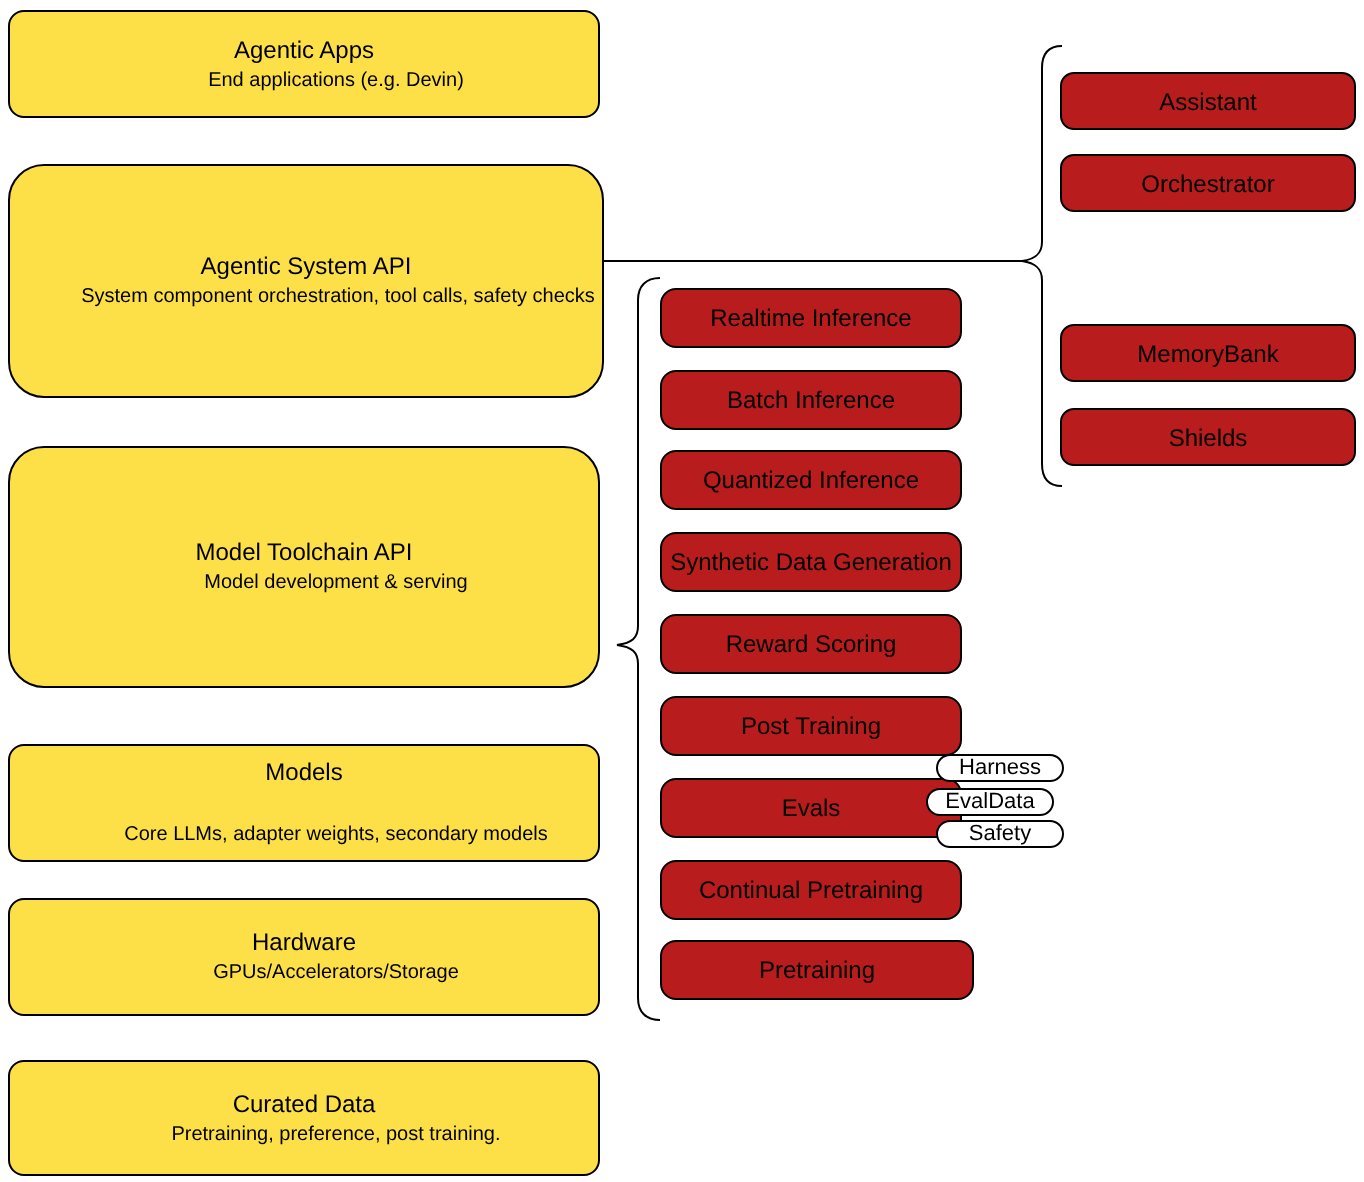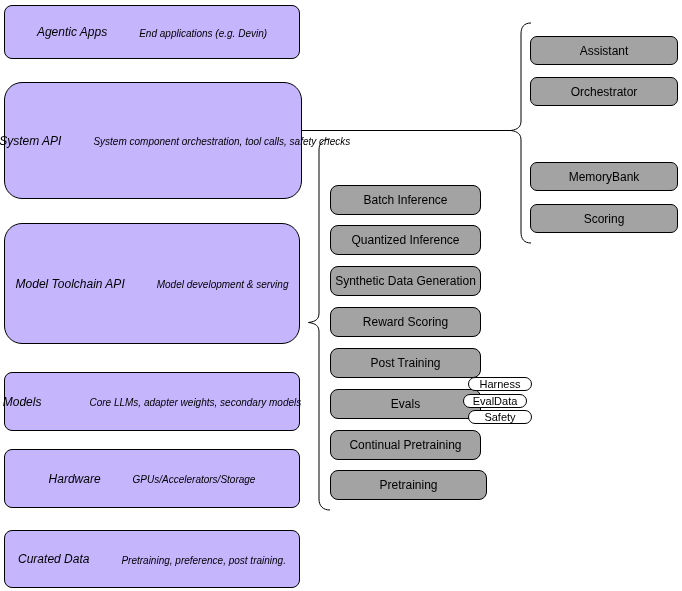--- a/index.html
+++ b/index.html
@@ -19,48 +19,47 @@
   .layer {
     position: absolute;
     left: 0;
     top: 0;
     pointer-events: none;
   }
   .box {
     position: absolute;
     box-sizing: border-box;
     border: 1px solid #000000;
-    background: #c4b5fd;
+    background: #fde047;
     display: flex;
-    flex-direction: row;
+    flex-direction: column;
     align-items: center;
     justify-content: center;
     text-align: center;
-    font-style: italic;
   }
   .box .title {
     font-size: 12px;
     line-height: 14px;
     white-space: nowrap;
   }
   .box .subtitle {
     font-size: 10px;
     line-height: 12px;
     margin-top: 3px;
     white-space: nowrap;
     margin-left: 32px;
   }
   .r8  { border-radius: 8px; }
   .r18 { border-radius: 18px; }
   .node {
     position: absolute;
     box-sizing: border-box;
     border: 1px solid #000000;
     border-radius: 8px;
-    background: #a3a3a3;
+    background: #b91c1c;
     display: flex;
     align-items: center;
     justify-content: center;
     font-size: 12px;
     white-space: nowrap;
   }
   .node.right { border-radius: 7px; }
   .tag {
     position: absolute;
     box-sizing: border-box;
@@ -110,31 +109,32 @@
   <div class="box r8" style="left:4px; top:449px; width:296px; height:59px;">
     <div class="title">Hardware</div>
     <div class="subtitle">GPUs/Accelerators/Storage</div>
   </div>
 
   <div class="box r8" style="left:4px; top:530px; width:296px; height:58px;">
     <div class="title">Curated Data</div>
     <div class="subtitle">Pretraining, preference, post training.</div>
   </div>
 
+  <div class="node" style="left:330px; top:144px; width:151px; height:30px;">Realtime Inference</div>
   <div class="node" style="left:330px; top:185px; width:151px; height:30px;">Batch Inference</div>
   <div class="node" style="left:330px; top:225px; width:151px; height:30px;">Quantized Inference</div>
   <div class="node" style="left:330px; top:266px; width:151px; height:30px;">Synthetic Data Generation</div>
   <div class="node" style="left:330px; top:307px; width:151px; height:30px;">Reward Scoring</div>
   <div class="node" style="left:330px; top:348px; width:151px; height:30px;">Post Training</div>
   <div class="node" style="left:330px; top:389px; width:151px; height:30px;">Evals</div>
   <div class="node" style="left:330px; top:430px; width:151px; height:30px;">Continual Pretraining</div>
   <div class="node" style="left:330px; top:470px; width:157px; height:30px;">Pretraining</div>
 
   <div class="tag" style="left:468px; top:377px; width:64px; height:14px;">Harness</div>
   <div class="tag" style="left:463px; top:394px; width:64px; height:14px;">EvalData</div>
   <div class="tag" style="left:468px; top:410px; width:64px; height:14px;">Safety</div>
 
   <div class="node right" style="left:530px; top:36px; width:148px; height:29px;">Assistant</div>
   <div class="node right" style="left:530px; top:77px; width:148px; height:29px;">Orchestrator</div>
   <div class="node right" style="left:530px; top:162px; width:148px; height:29px;">MemoryBank</div>
-  <div class="node right" style="left:530px; top:204px; width:148px; height:29px;">Scoring</div>
+  <div class="node right" style="left:530px; top:204px; width:148px; height:29px;">Shields</div>
 
 </div>
 
 </body></html>

